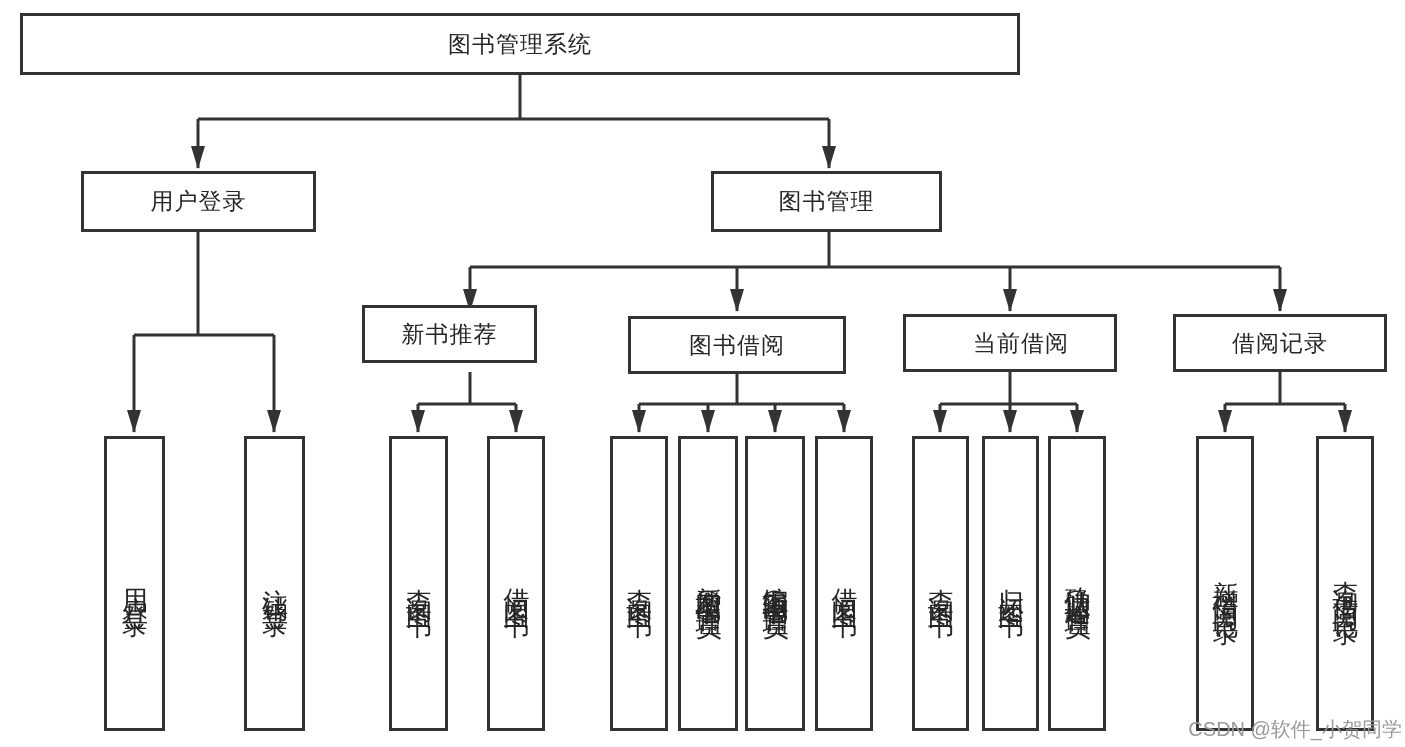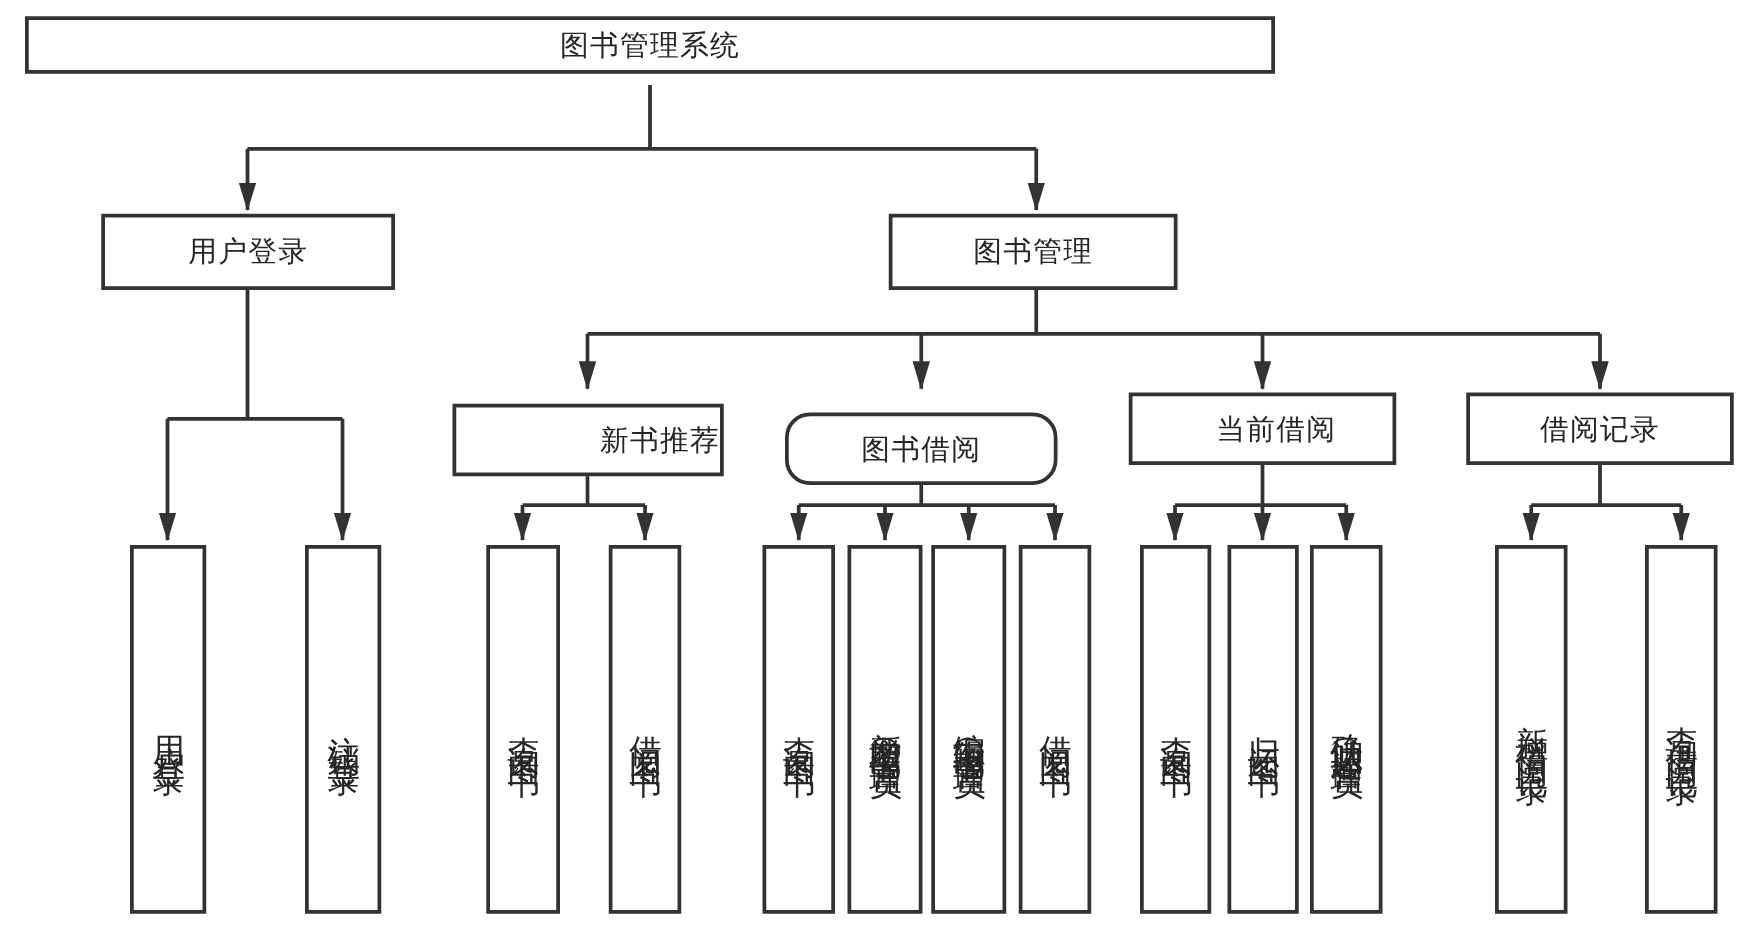--- a/index.html
+++ b/index.html
@@ -77,35 +77,35 @@
     <path class="a" d="M940,404 V432"></path>
     <path class="a" d="M1010,404 V432"></path>
     <path class="a" d="M1077,404 V432"></path>
 
     <path d="M1280,372 V404"></path>
     <path d="M1225,404 H1345"></path>
     <path class="a" d="M1225,404 V432"></path>
     <path class="a" d="M1345,404 V432"></path>
   </svg>
 
-  <div class="box h" style="left:20px; top:13px; width:1000px; height:46px;">
+  <div class="box h" style="left:20px; top:13px; width:1000px; height:62px;">
     <span>图书管理系统</span>
   </div>
 
   <div class="box h" style="left:81px; top:171px; width:235px; height:61px;">
     <span>用户登录</span>
   </div>
   <div class="box h" style="left:711px; top:171px; width:231px; height:61px;">
     <span>图书管理</span>
   </div>
 
-  <div class="box h" style="left:362px; top:323px; width:217px; height:58px;justify-content:flex-end;">
+  <div class="box h" style="left:362px; top:305px; width:175px; height:58px;">
     <span>新书推荐</span>
   </div>
-  <div class="box h" style="left:628px; top:330px; width:218px; height:58px;border-radius:20px;">
+  <div class="box h" style="left:628px; top:316px; width:218px; height:58px;">
     <span>图书借阅</span>
   </div>
   <div class="box h" style="left:903px; top:314px; width:214px; height:58px;padding-left:22px;">
     <span>当前借阅</span>
   </div>
   <div class="box h" style="left:1173px; top:314px; width:214px; height:58px;">
     <span>借阅记录</span>
   </div>
 
   <div class="box v" style="left:104px; top:436px; width:61px; height:295px;">
@@ -145,14 +145,15 @@
     <span class="tight">确认归还（管理员）</span>
   </div>
 
   <div class="box v" style="left:1196px; top:436px; width:58px; height:295px;">
     <span>新增借阅记录</span>
   </div>
   <div class="box v" style="left:1316px; top:436px; width:58px; height:295px;">
     <span>查询借阅记录</span>
   </div>
 
+  <div class="watermark">CSDN @软件_小贺同学</div>
 
 </div>
 
 </body></html>

